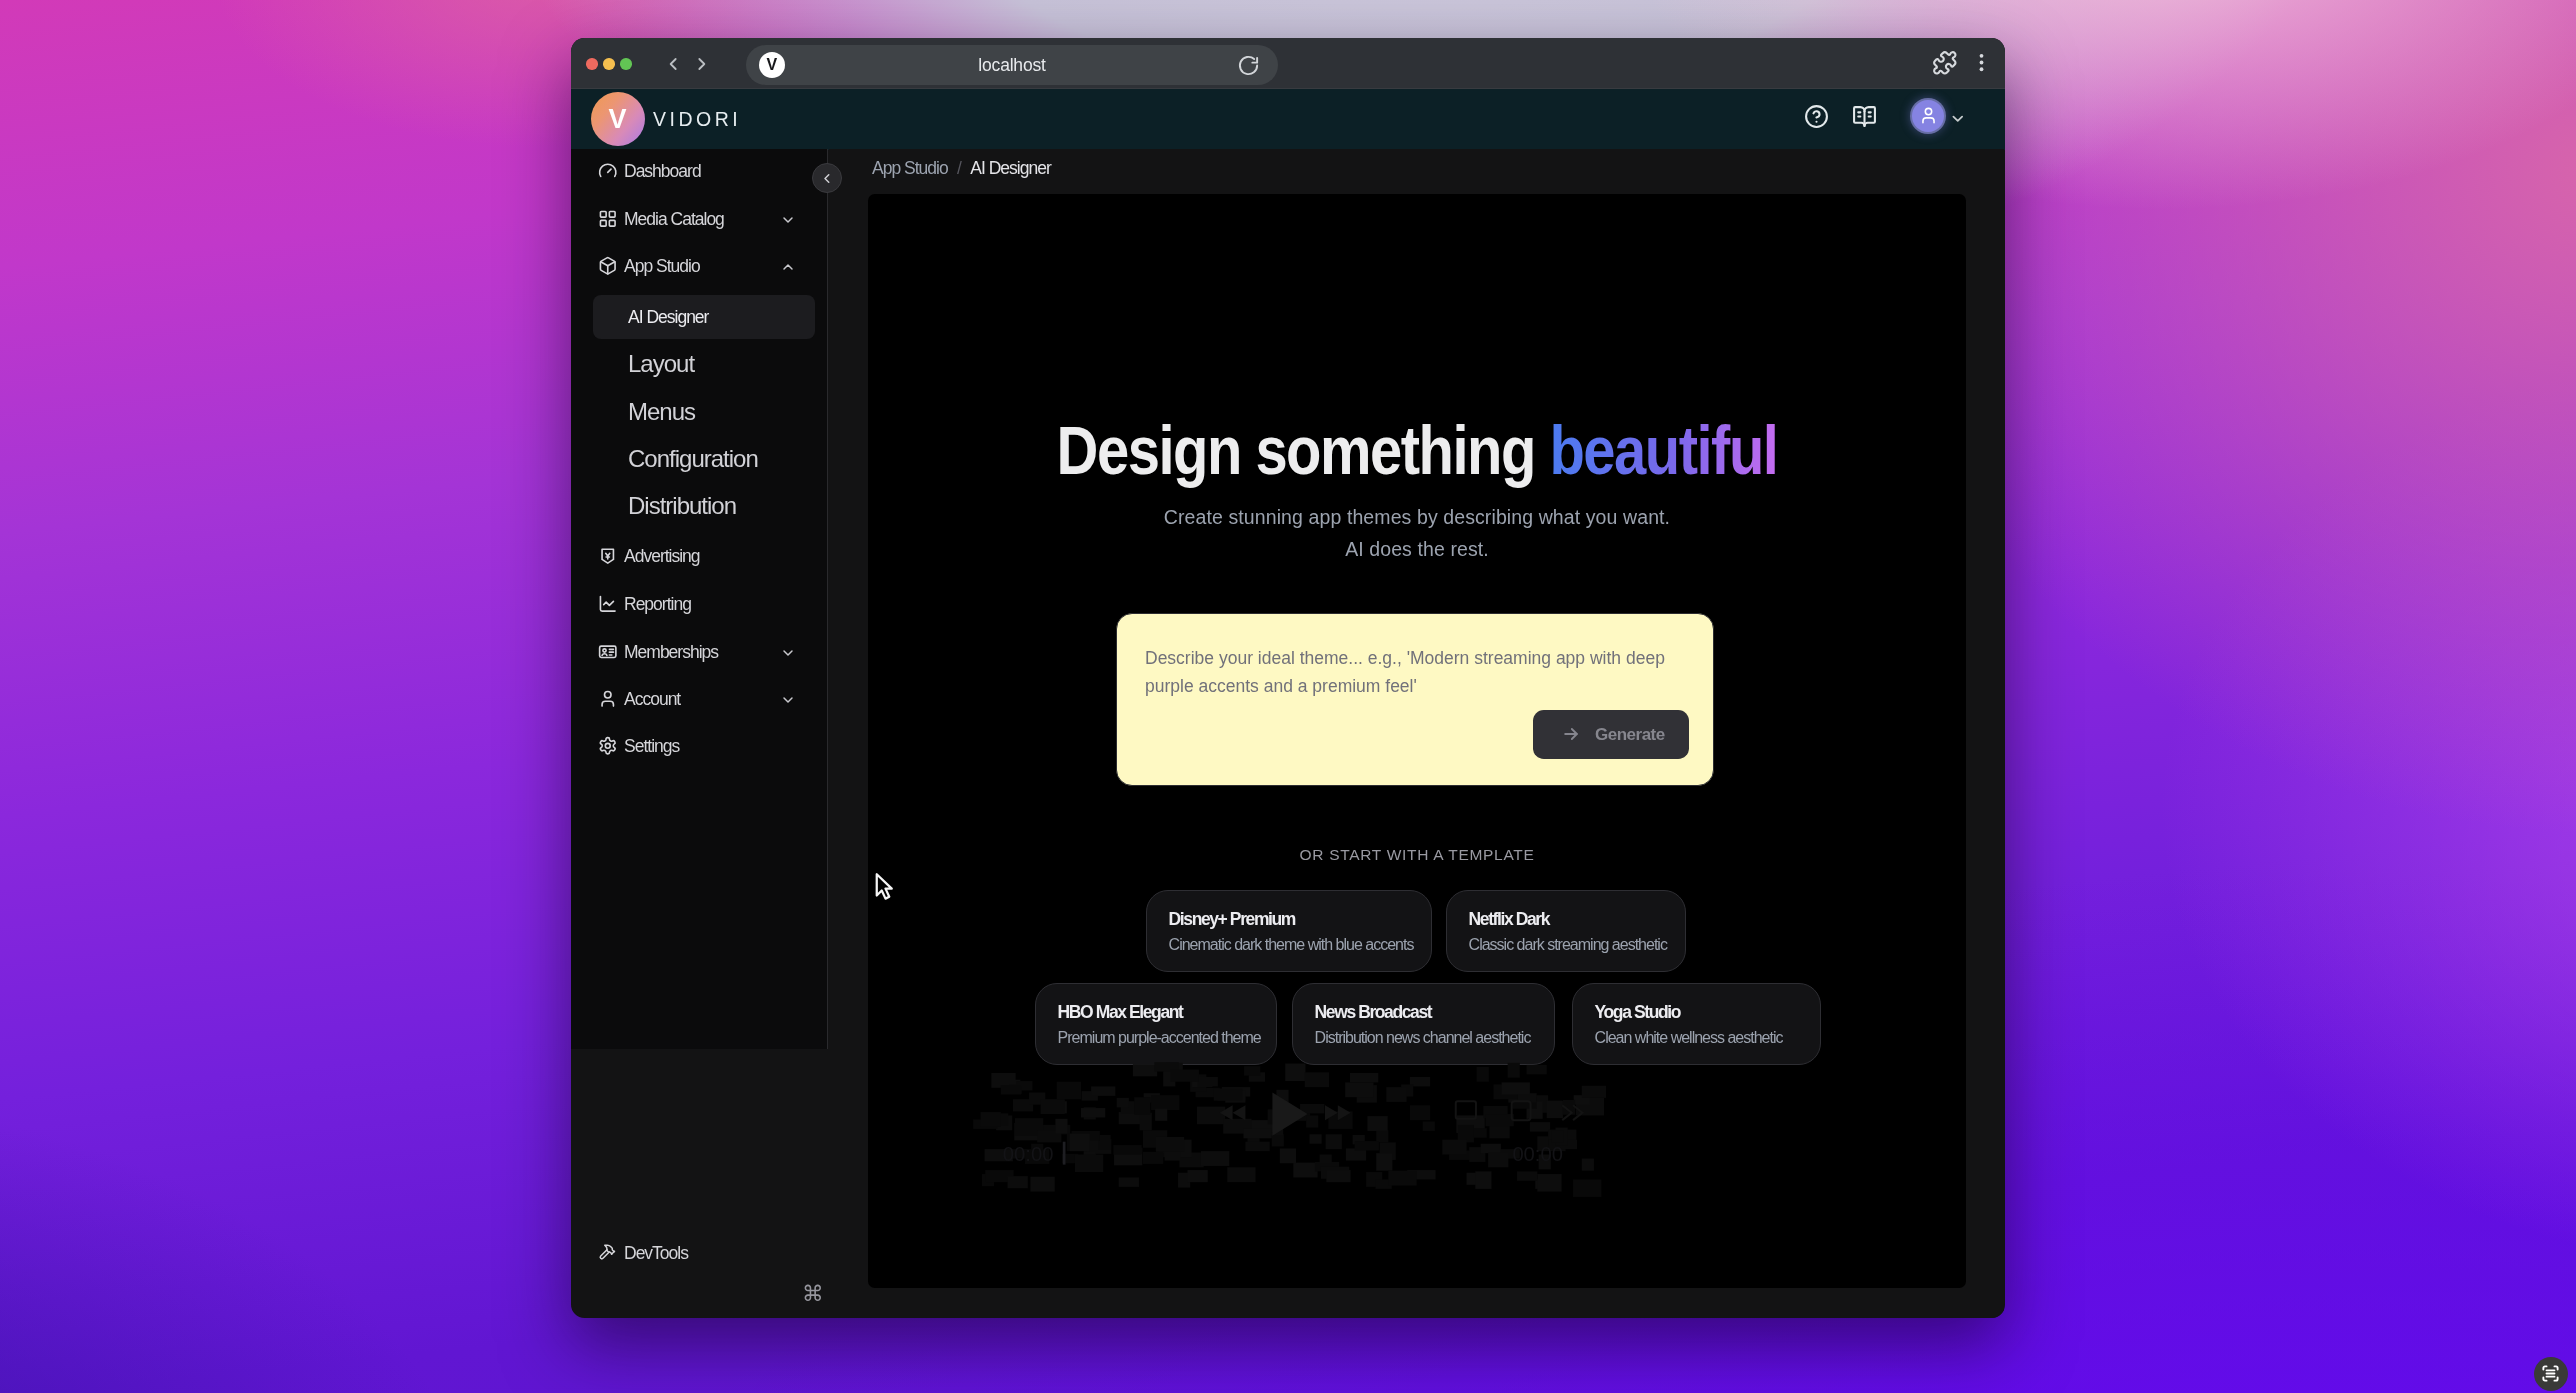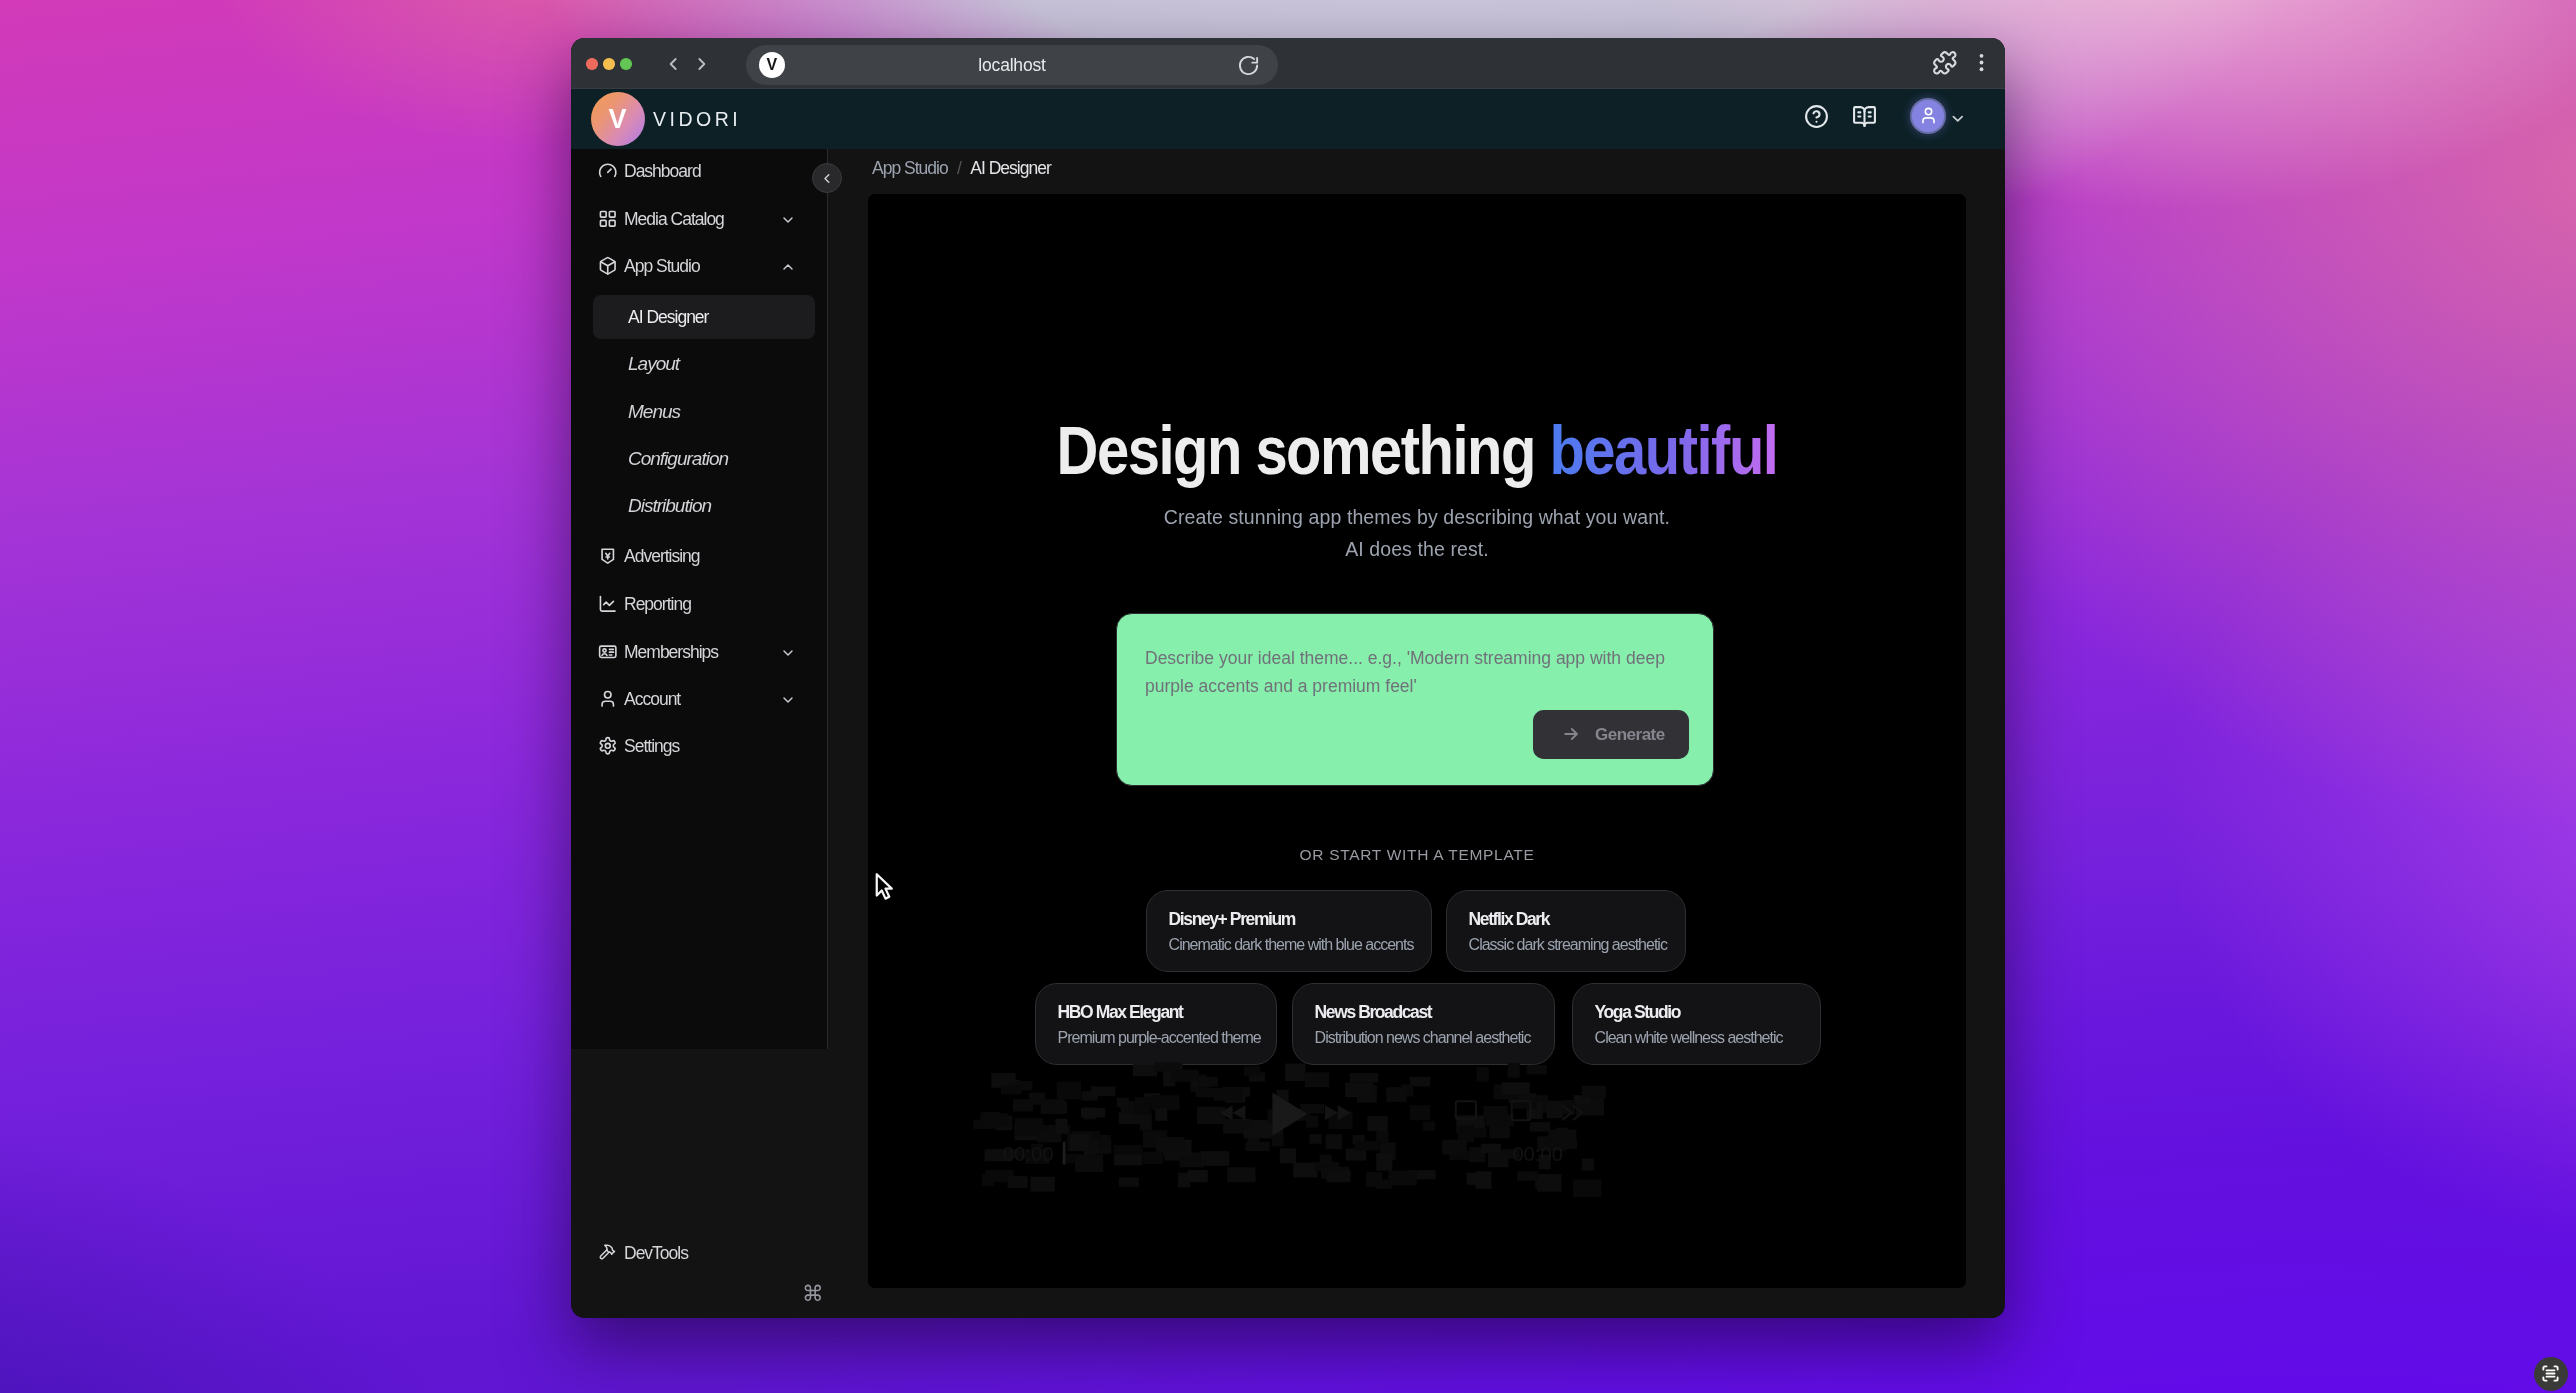--- a/index.html
+++ b/index.html
@@ -52,37 +52,37 @@
   
   .sidebar { position:absolute; left:0; top:111px; width:257px; height:900px;
     background:#0b0b0c; border-right:0.7px solid #2a2a2d; }
   .sitem { position:absolute; left:0; width:257px; height:38px; color:#d6d6da; font-size:17.5px; letter-spacing:-1px; }
   .sitem .ic { position:absolute; left:27px; top:8.8px; width:19.5px; height:19.5px; }
   .sitem .lab { position:absolute; left:53px; top:0; line-height:38px; }
   .sitem .chev { position:absolute; left:209px; top:11.5px; width:16px; height:16px; color:#c9c9ce; }
   .aidpill { position:absolute; left:22px; width:222px; height:44px;
     background:#1c1c1f; border-radius:8px; }
   .aidpill .lab { position:absolute; left:35px; top:0; line-height:44px; color:#ececf0; font-size:17.5px; letter-spacing:-1px; }
-  .subitem { position:absolute; left:57px; width:189px; height:38px; color:#d2d2d7; font-size:19px; letter-spacing:-1px; line-height:38px;font-style:italic; }
+  .subitem { position:absolute; left:57px; width:189px; height:38px; color:#d2d2d7; font-size:24px; letter-spacing:-1px; line-height:38px; }
   .collapse { position:absolute; left:241px; top:125px; width:30px; height:30px; border-radius:50%;
     background:#29292c; border:0.7px solid #3a3a3e; color:#cfcfd4; z-index:5; }
   
   .content { position:absolute; left:258px; top:111px; width:1175px; height:1169px; background:#131314; }
   .crumb { position:absolute; left:43px; top:0; height:45px; line-height:39px; font-size:17.5px; letter-spacing:-1px; color:#9ca3af; }
   .crumb .sep { color:#56565e; padding:0 9.4px; }
   .crumb .cur { color:#e4e4e8; }
   .panel { position:absolute; left:39px; top:45px; width:1098px; height:1094px; background:#000; border-radius:6.7px; }
   .hero { position:absolute; left:0; top:224px; width:100%; text-align:center;
     font-size:65px; font-weight:bold; color:#ededee; letter-spacing:-1.7px; line-height:1; white-space:nowrap; transform:scale(.892,1.06); }
   .hero .grad { background:linear-gradient(90deg,#4b7bf0 0%, #7a68ea 55%, #c46cf0 100%);
     -webkit-background-clip:text; background-clip:text; color:transparent; }
   .sub { position:absolute; left:0; top:307px; width:100%; text-align:center;
     font-size:19.5px; letter-spacing:0.1px; color:#9ca3af; line-height:32px; }
   .inputcard { position:absolute; left:248px; top:419px; width:598px; height:173px;
-    background:#86efac; border:1.3px solid #2d2d31; border-radius:16px; }
+    background:#fef9c3; border:1.3px solid #2d2d31; border-radius:16px; }
   .ph { position:absolute; left:28px; top:30px; width:559px; white-space:nowrap; font-size:17.5px; line-height:28px; color:#71717a; }
   .genbtn { position:absolute; right:24px; bottom:25.6px; width:156px; height:49px;
     background:#313136; border-radius:10.8px; color:#86868e; font-size:17px; letter-spacing:-0.5px; font-weight:bold; }
   .genbtn .txt { position:absolute; left:62px; top:0; line-height:49px; }
   .genbtn svg { position:absolute; left:28px; top:14px; width:20px; height:20px; }
   .ortext { position:absolute; left:0; top:652px; width:100%; text-align:center;
     font-size:15.5px; letter-spacing:0.7px; color:#9a9aa2; }
   .tcard { position:absolute; height:82px; background:#131315; border:1.3px solid #2e2e33; border-radius:22px; }
   .tcard .t { position:absolute; left:21.6px; top:18px; font-size:17.5px; letter-spacing:-1.4px; font-weight:bold; color:#ececf0; white-space:nowrap; }
   .tcard .d { position:absolute; left:21.6px; top:45px; font-size:16px; letter-spacing:-1px; color:#9ca3af; white-space:nowrap; }

